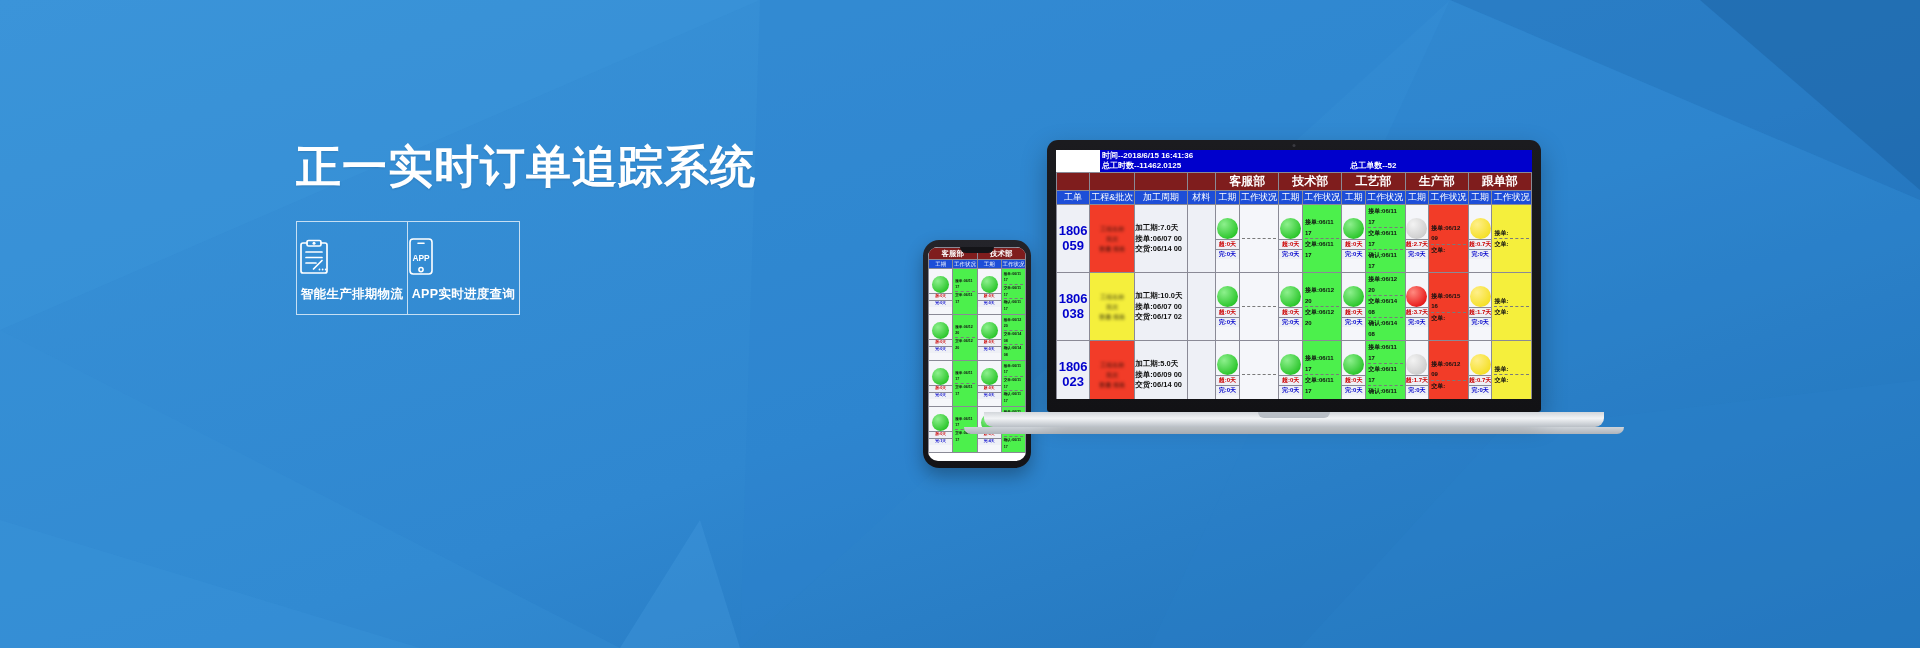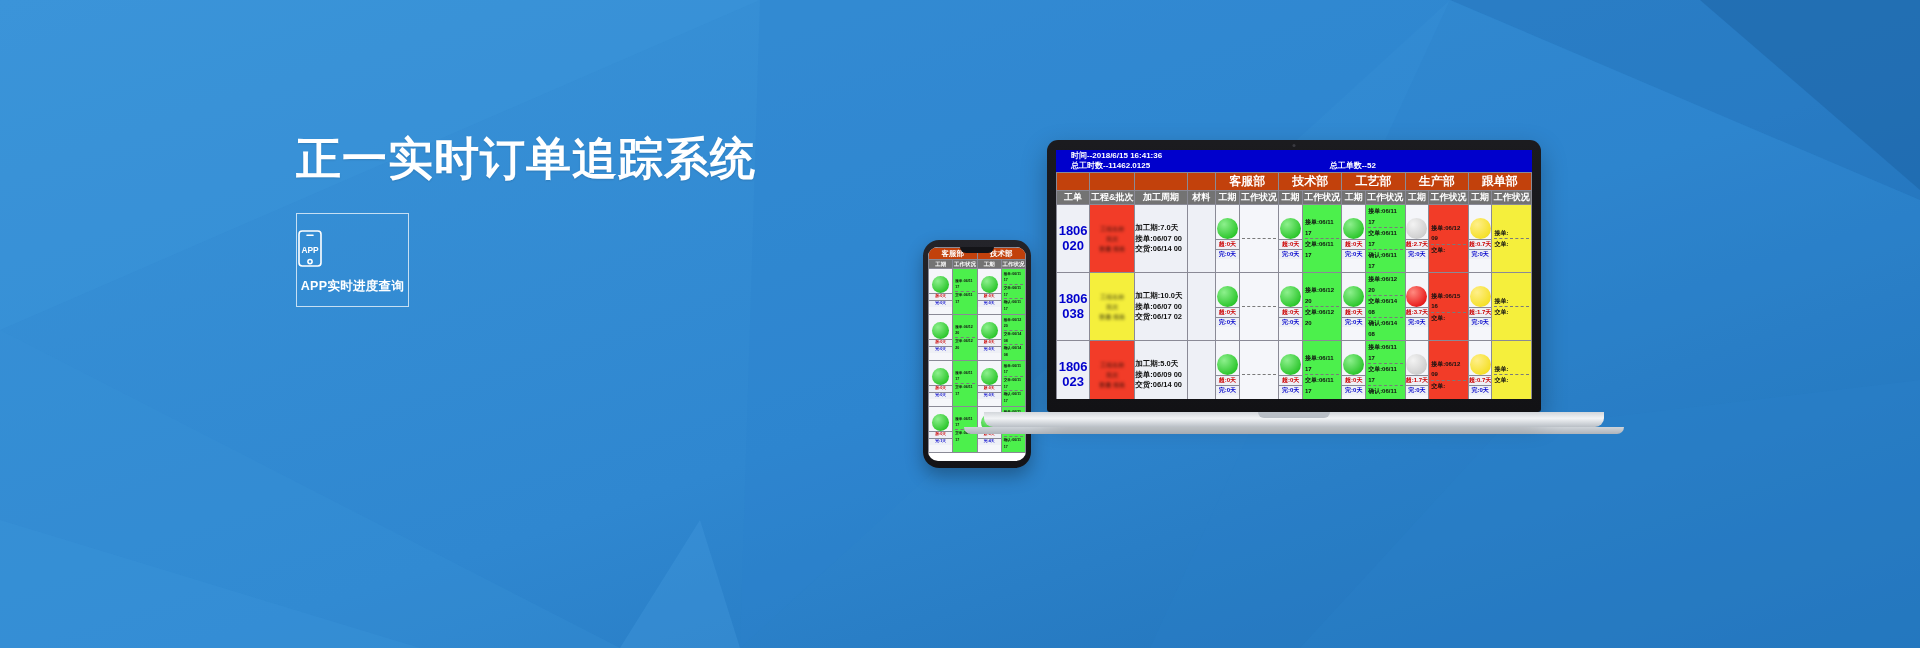--- a/index.html
+++ b/index.html
@@ -20,20 +20,21 @@
     z-index:5;
   }
   .headline {
     color:#ffffff;
     font-size:45px;
     font-weight:bold;
     line-height:1.22;
     letter-spacing:1px;
     text-shadow:0 1px 2px rgba(0,0,0,.12);
     white-space:nowrap;
+    margin-top:8px;
   }
   .features {
     display:flex;
     margin-top:26px;
     border:1px solid rgba(255,255,255,.72);
     width:fit-content;
   }
   .feature {
     width:111px;
     padding:14px 0 11px;
@@ -115,38 +116,39 @@
     background:#ffffff;
     border-radius:10px;
     overflow:hidden;
   }
 
   
   .dash { font-family:"Liberation Sans","DejaVu Sans",sans-serif; }
   .dash-topbar {
     background:#0000cc; color:#ffffff;
     font-size:8px; font-weight:bold;
-    padding:1px 15px;
+    padding:1px 2px;
     display:flex; flex-wrap:wrap;
     line-height:1.28;
+    margin-left:44px;
   }
   .dash-topbar .tb-l { width:58%; }
   .dash-topbar .tb-r { width:42%; }
 
   table.grid { border-collapse:collapse; width:100%; table-layout:fixed; }
   table.grid td, table.grid th { border:1px solid #8a8a96; padding:0; }
 
   .hdr-dept {
-    background:#c2410c; color:#ffffff;
+    background:#7f1d1d; color:#ffffff;
     font-size:12px; font-weight:bold; text-align:center;
     height:17px;
   }
   .hdr-sub {
-    background:#737373; color:#ffffff;
-    font-size:9px; font-weight:bold; text-align:center;
+    background:#1d4ed8; color:#ffffff;
+    font-size:9px; font-weight:normal; text-align:center;
     height:13px;
   }
   .c-order {
     color:#0000cc; font-size:13px; font-weight:bold;
     text-align:center; line-height:1.15; background:#eef0f6;
   }
   .c-proj { position:relative; }
   .blur-txt {
     filter:blur(1.6px); font-size:6px; color:rgba(0,0,0,.5);
     text-align:center; line-height:1.7; font-weight:bold;
@@ -208,20 +210,37 @@
     <polygon points="1500,430 1920,380 1920,648 1300,648" fill="#2b81cb" opacity=".30"></polygon>
   </svg>
 </div>
 
 <div class="copy">
   <div class="headline">正一实时订单追踪系统</div>
 
   <div class="features">
 
 
+    <div class="feature">
+      <div class="feature-icon">
+        <svg width="34" height="38" viewBox="0 0 34 38" fill="none" stroke="#fff" stroke-width="1.7" stroke-linecap="round">
+          <path d="M10 5H6a2 2 0 0 0-2 2v26a2 2 0 0 0 2 2h22a2 2 0 0 0 2-2V7a2 2 0 0 0-2-2h-4"></path>
+          <rect x="10" y="2.5" width="14" height="5.5" rx="1.6"></rect>
+          <circle cx="17" cy="5.2" r="1.5" fill="#fff" stroke="none"></circle>
+          <line x1="9" y1="14" x2="25" y2="14"></line>
+          <line x1="9" y1="19.5" x2="25" y2="19.5"></line>
+          <line x1="9" y1="25" x2="19" y2="25"></line>
+          <path d="M25 22.5 16.5 31"></path>
+          <circle cx="22.5" cy="31.5" r=".9" fill="#fff" stroke="none"></circle>
+          <circle cx="25.6" cy="31.5" r=".9" fill="#fff" stroke="none"></circle>
+          <circle cx="28.7" cy="31.5" r=".9" fill="#fff" stroke="none"></circle>
+        </svg>
+      </div>
+      <div class="feature-label">智能生产排期物流</div>
+    </div>
 
     <div class="feature">
       <div class="feature-icon">
         <svg width="26" height="39" viewBox="0 0 26 39" fill="none" stroke="#fff" stroke-width="1.6">
           <rect x="2" y="2" width="22" height="35" rx="3.2"></rect>
           <line x1="10" y1="6.2" x2="16" y2="6.2" stroke-linecap="round"></line>
           <circle cx="13" cy="32.6" r="2.1"></circle>
           <text x="13" y="23.5" font-size="8.4" font-weight="bold" fill="#fff" stroke="none" text-anchor="middle" font-family="Liberation Sans, sans-serif">APP</text>
         </svg>
       </div>
@@ -444,21 +463,21 @@
                 <th class="hdr-sub">工期</th>
                 <th class="hdr-sub">工作状况</th>
                 <th class="hdr-sub">工期</th>
                 <th class="hdr-sub">工作状况</th>
               </tr>
             </thead>
           <tbody id="dash-body">
               <tr style="height: 48px;">
                 <td class="c-order">
                   <div>1806</div>
-                  <div>020</div>
+                  <div>059</div>
                 </td>
                 <td class="c-proj" style="background: rgb(242, 60, 40);">
                   <div class="blur-txt">工程名称<br>批次<br>数量 规格</div>
                 </td>
                 <td class="c-cycle">
                   <div>加工期:7.0天</div>
                   <div>接单:06/07 00</div>
                   <div>交货:06/14 00</div>
                 </td>
                 <td class="c-mat"></td>

